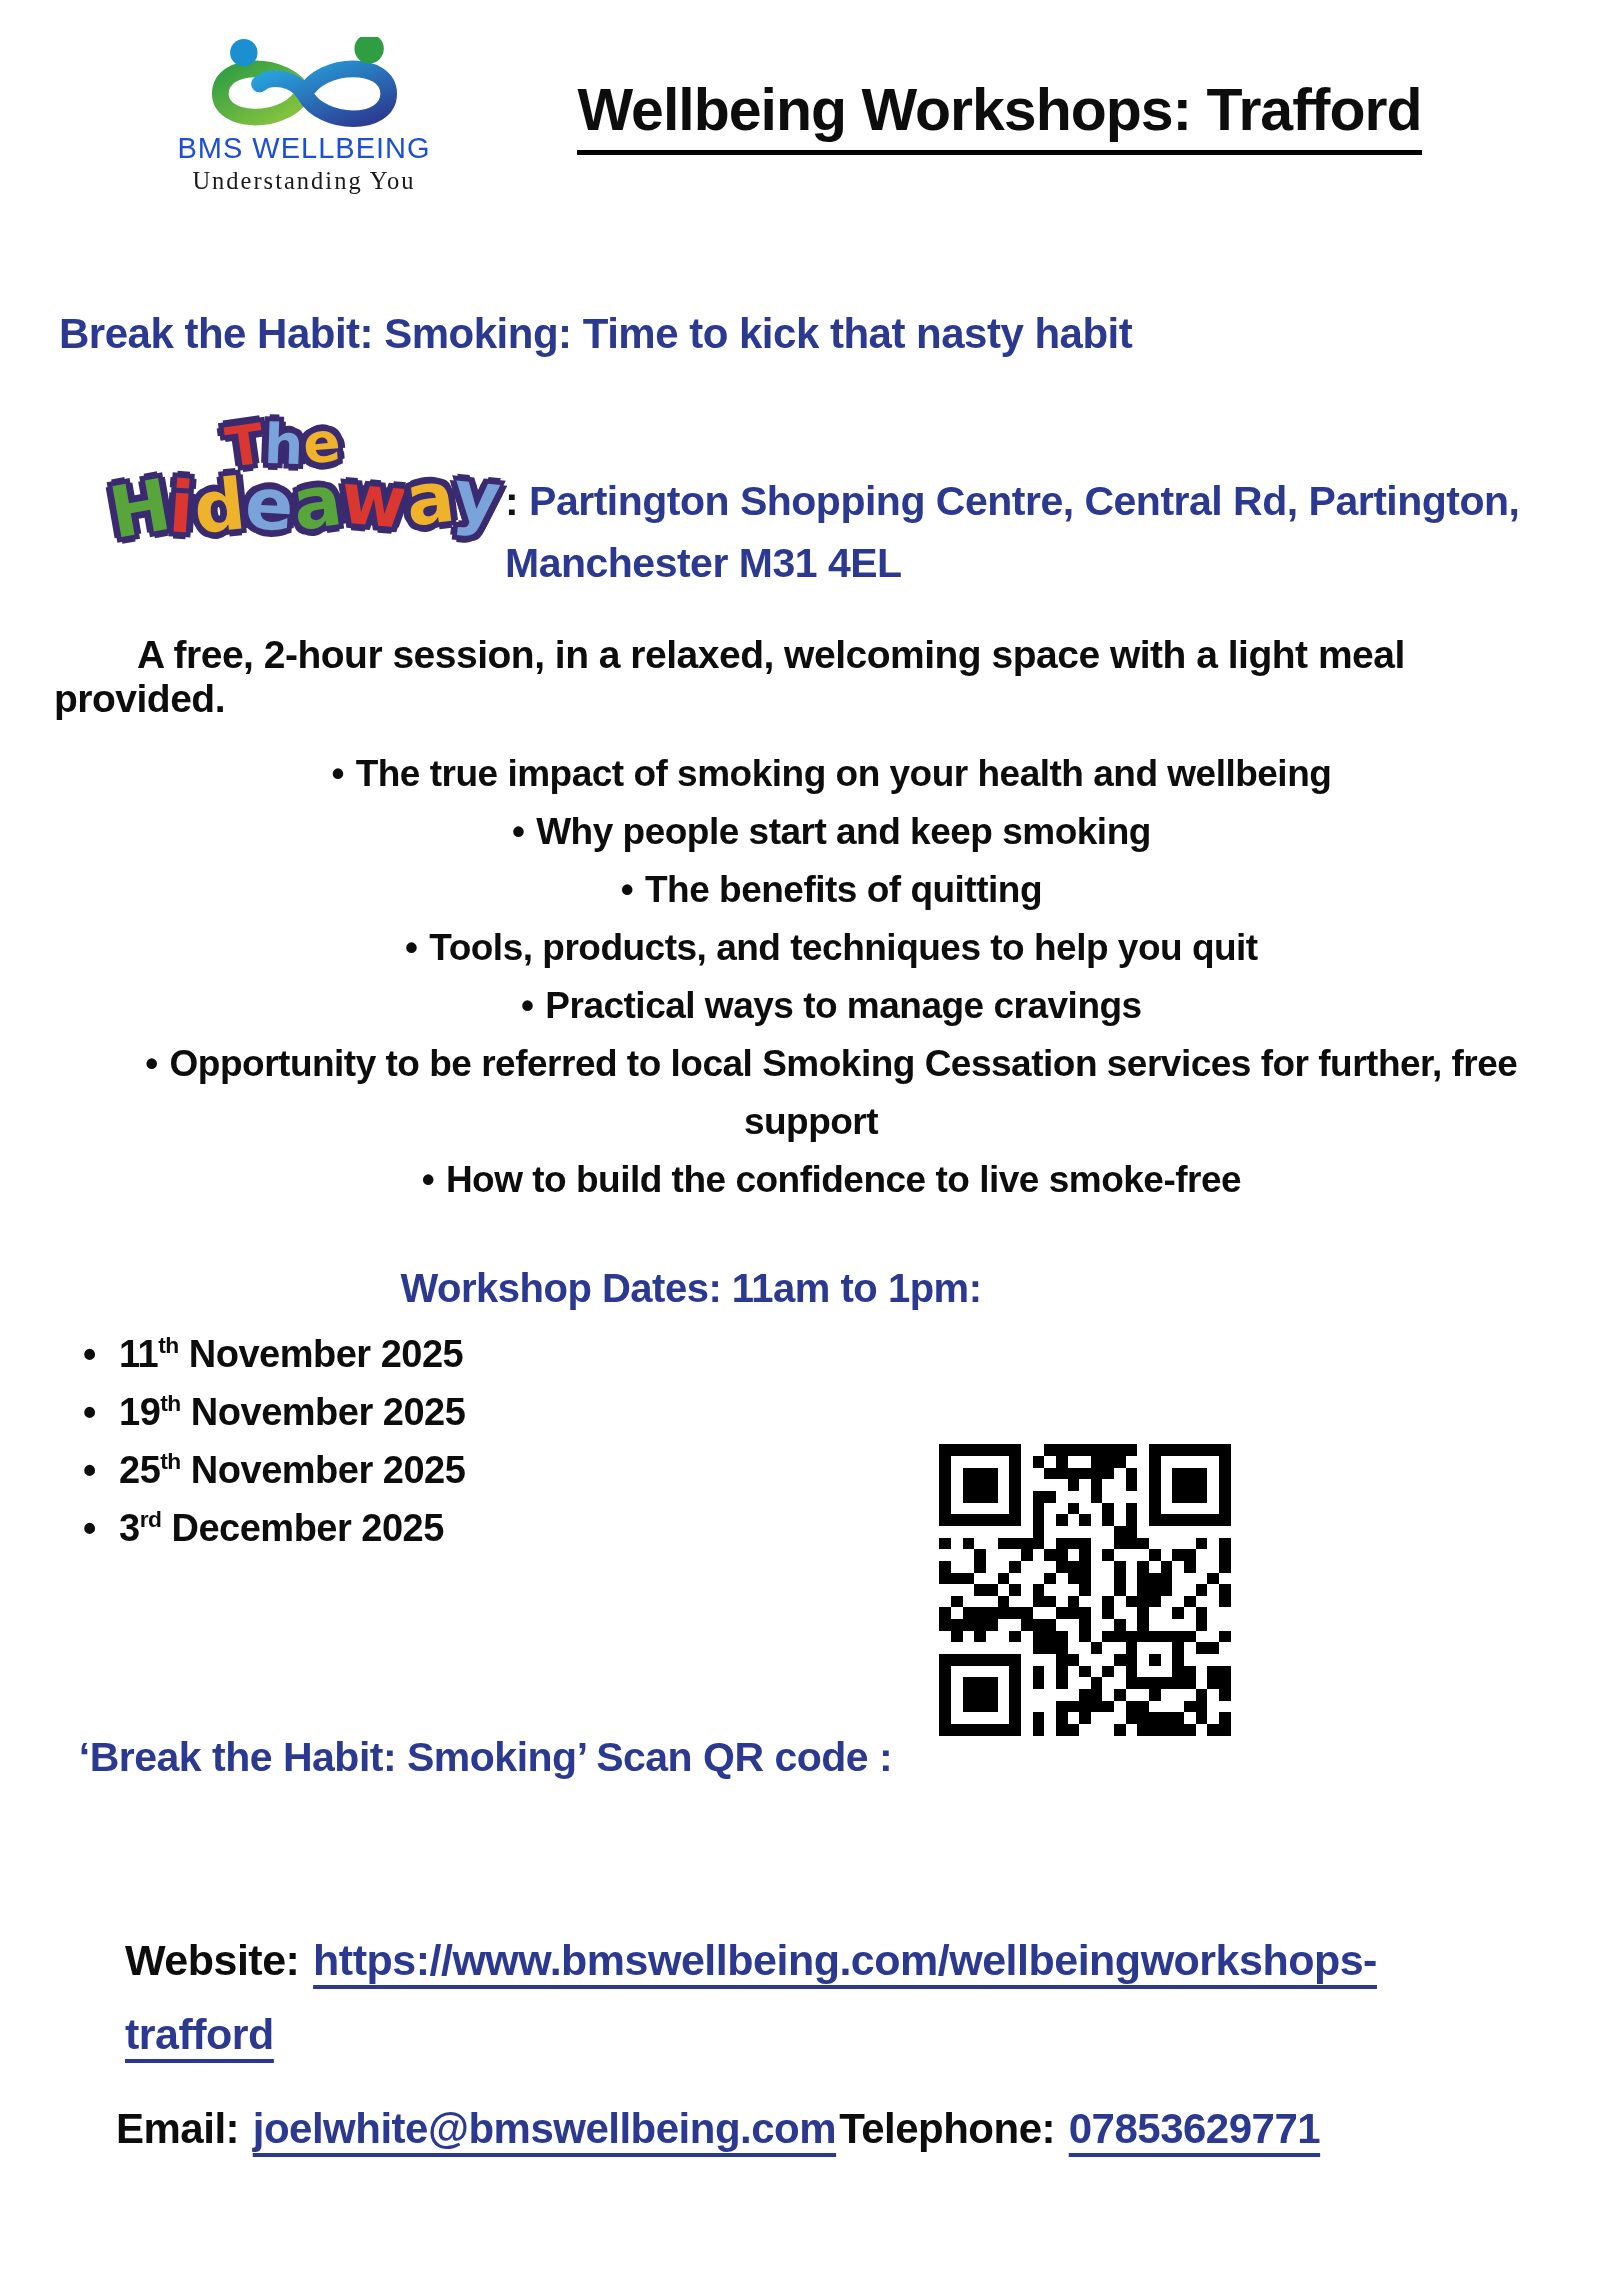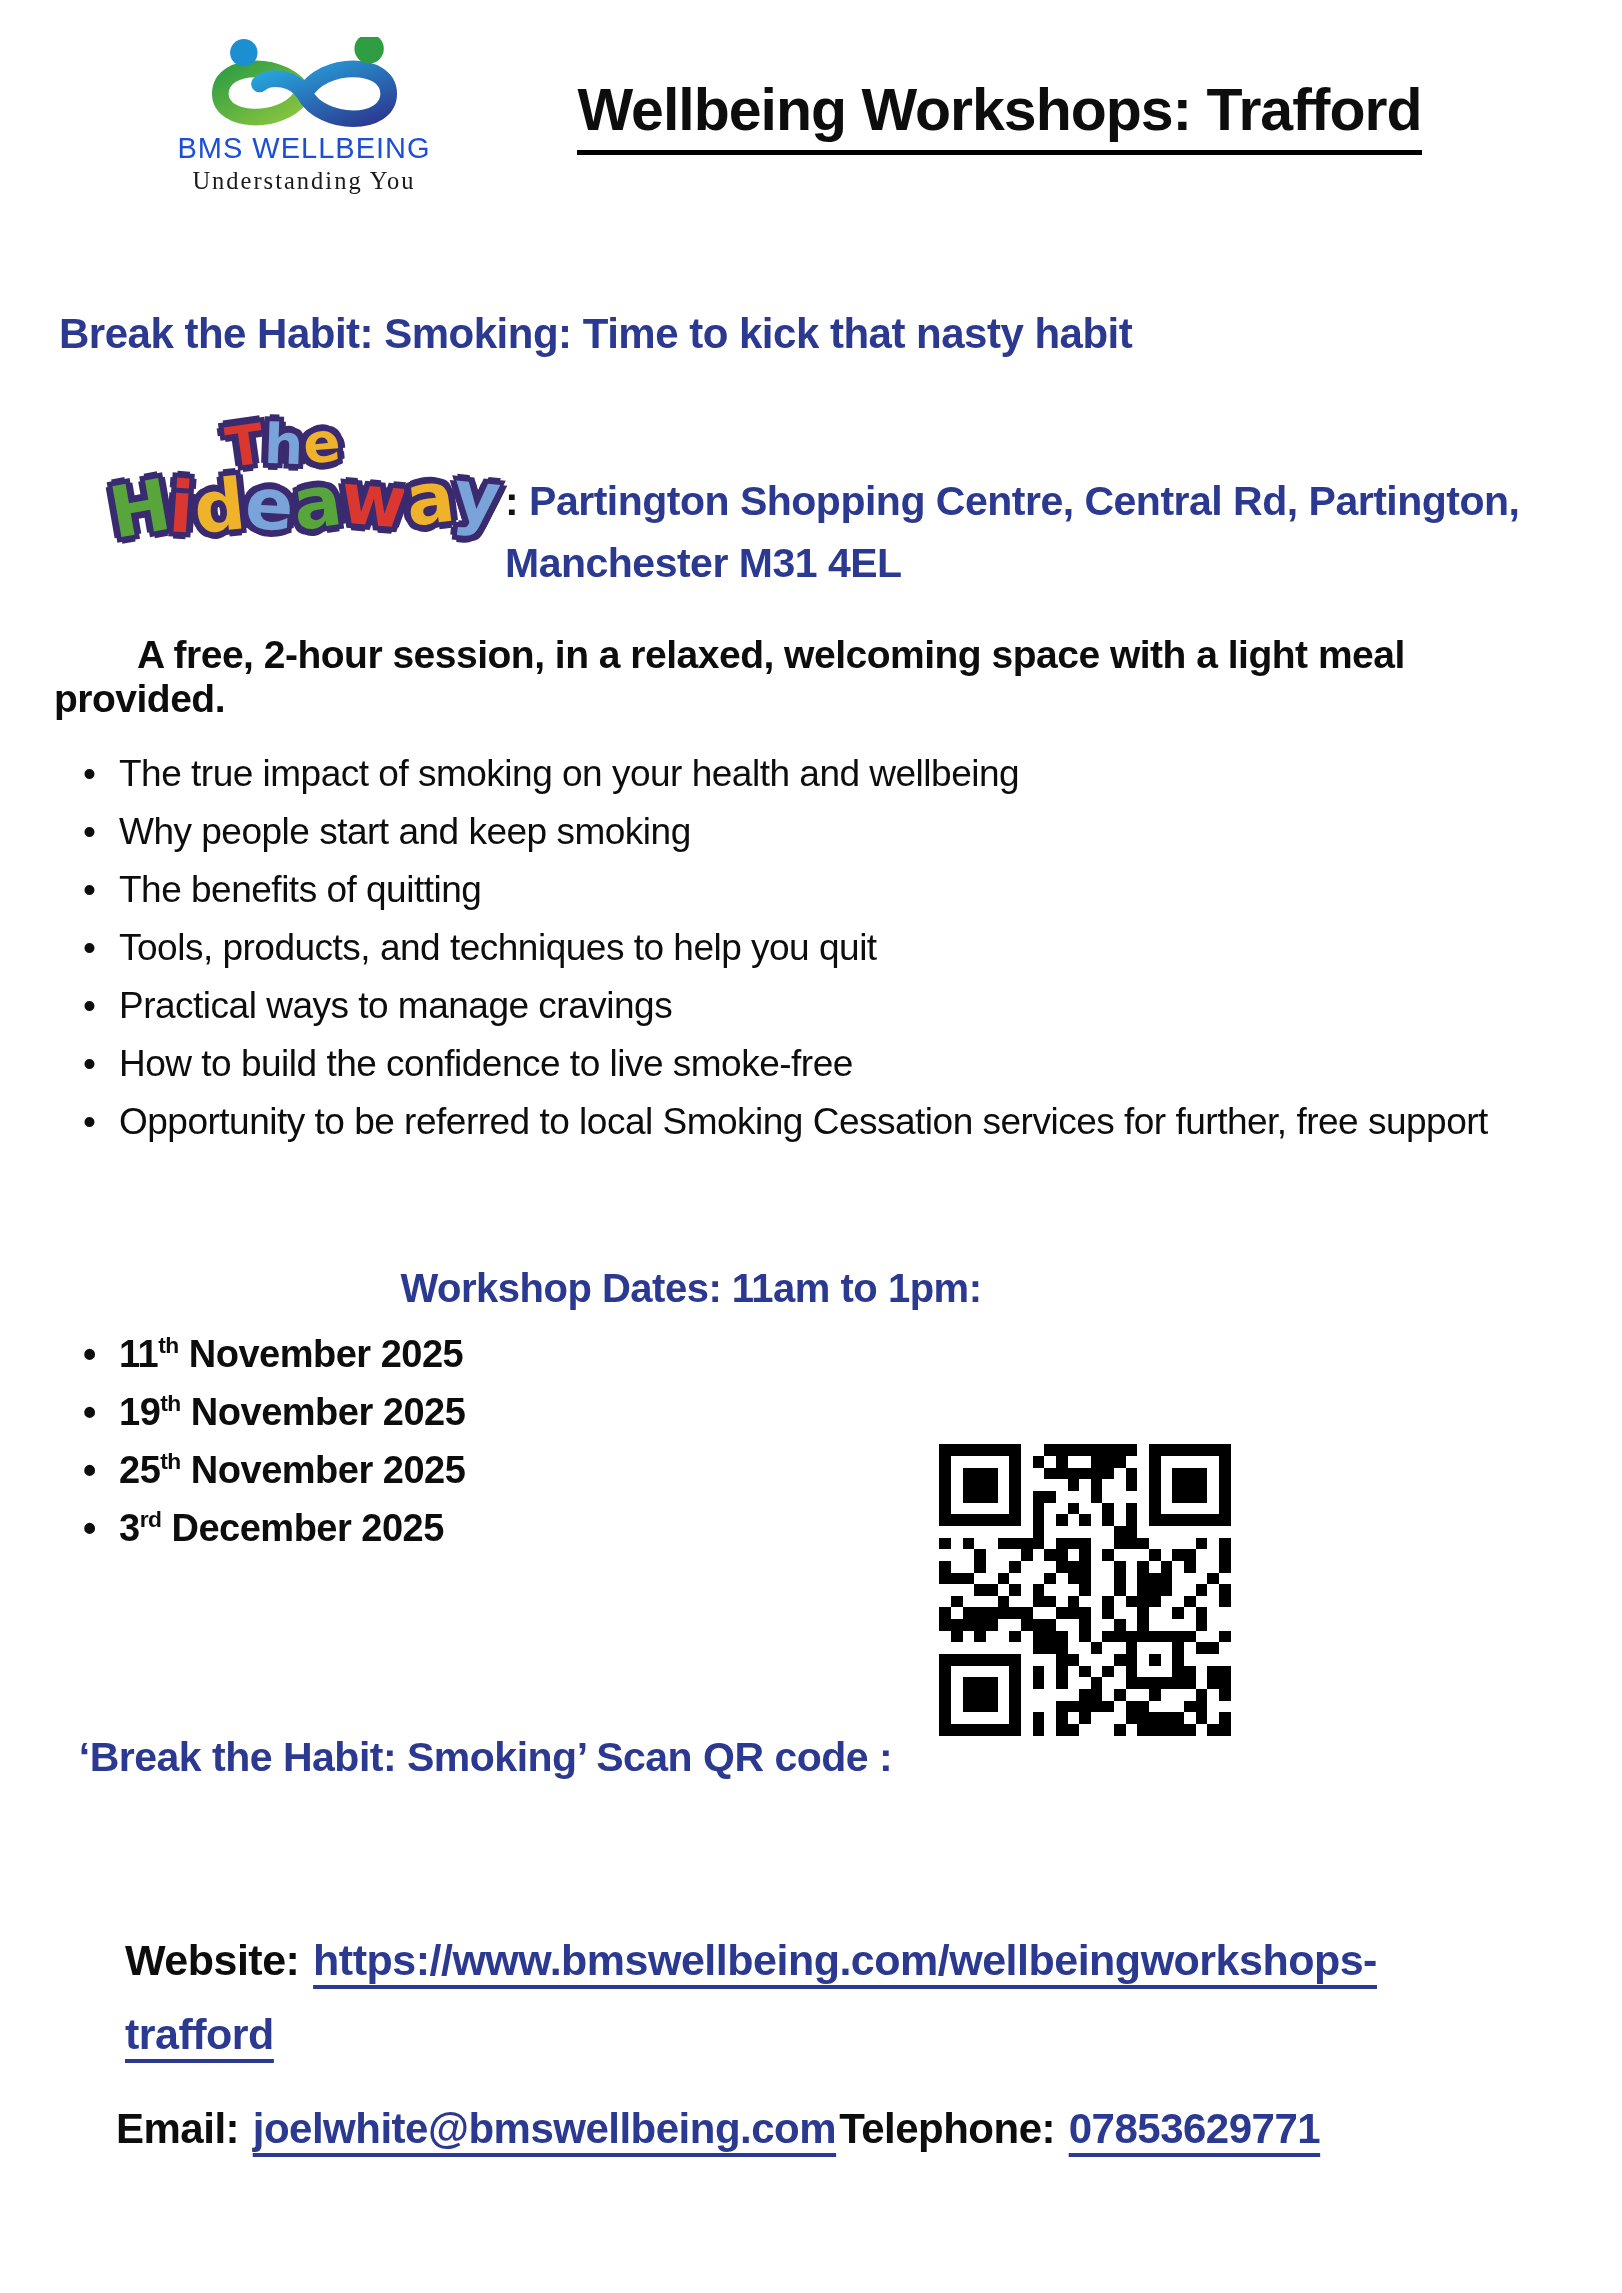--- a/index.html
+++ b/index.html
@@ -31,21 +31,21 @@
   .venue{position:absolute;left:505px;top:470px;width:1039px;
         font-size:41px;font-weight:bold;color:#2b3990;line-height:62px;letter-spacing:-0.5px;}
   .venue .colon{color:#111;}
 
   
   .lead{position:absolute;left:54px;top:633px;width:1514px;
         font-size:39px;font-weight:bold;text-indent:83px;letter-spacing:-0.5px;}
   .explore-label{position:absolute;left:54px;top:694px;width:1514px;font-size:38px;color:#1a1a1a;}
 
   .bullets{position:absolute;left:54px;top:745px;width:1514px;}
-  .b-item{font-size:37px;font-weight:normal;line-height:58px;text-indent:29px;letter-spacing:-0.5px;}
+  .b-item{font-size:37px;font-weight:bold;line-height:58px;text-indent:29px;letter-spacing:-0.5px;text-align:center;}
   .b-item .dot{display:inline-block;width:36px;text-indent:0;}
 
   
   .wk-heading{position:absolute;left:54px;top:1266px;width:1274px;text-align:center;
         font-size:40px;font-weight:bold;color:#2b3990;letter-spacing:-0.5px;}
   .dates{position:absolute;left:54px;top:1325px;width:843px;}
   .d-item{font-size:38px;font-weight:bold;line-height:58px;text-indent:29px;letter-spacing:-0.5px;}
   .d-item .dot{display:inline-block;width:36px;text-indent:0;}
   .d-item sup{font-size:60%;vertical-align:super;line-height:0;}
 
@@ -106,22 +106,22 @@
   </div>
 
   <div class="lead">A free, 2-hour session, in a relaxed, welcoming space with a light meal provided.</div>
 
   <div class="bullets">
     <div class="b-item"><span class="dot">•</span><span>The true impact of smoking on your health and wellbeing</span></div>
     <div class="b-item"><span class="dot">•</span><span>Why people start and keep smoking</span></div>
     <div class="b-item"><span class="dot">•</span><span>The benefits of quitting</span></div>
     <div class="b-item"><span class="dot">•</span><span>Tools, products, and techniques to help you quit</span></div>
     <div class="b-item"><span class="dot">•</span><span>Practical ways to manage cravings</span></div>
+    <div class="b-item"><span class="dot">•</span><span>Opportunity to be referred to local Smoking Cessation services for further, free support</span></div>
     <div class="b-item"><span class="dot">•</span><span>How to build the confidence to live smoke-free</span></div>
-    <div class="b-item"><span class="dot">•</span><span>Opportunity to be referred to local Smoking Cessation services for further, free support</span></div>
   </div>
 
   <div class="wk-heading">Workshop Dates: 11am to 1pm:</div>
 
   <div class="dates">
     <div class="d-item"><span class="dot">•</span><span>11</span><sup>th</sup><span> November 2025</span></div>
     <div class="d-item"><span class="dot">•</span><span>19</span><sup>th</sup><span> November 2025</span></div>
     <div class="d-item"><span class="dot">•</span><span>25</span><sup>th</sup><span> November 2025</span></div>
     <div class="d-item"><span class="dot">•</span><span>3</span><sup>rd</sup><span> December 2025</span></div>
   </div>

